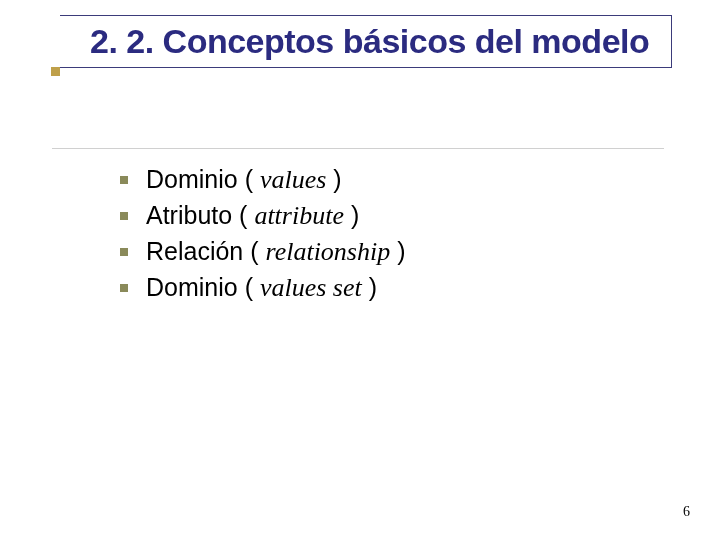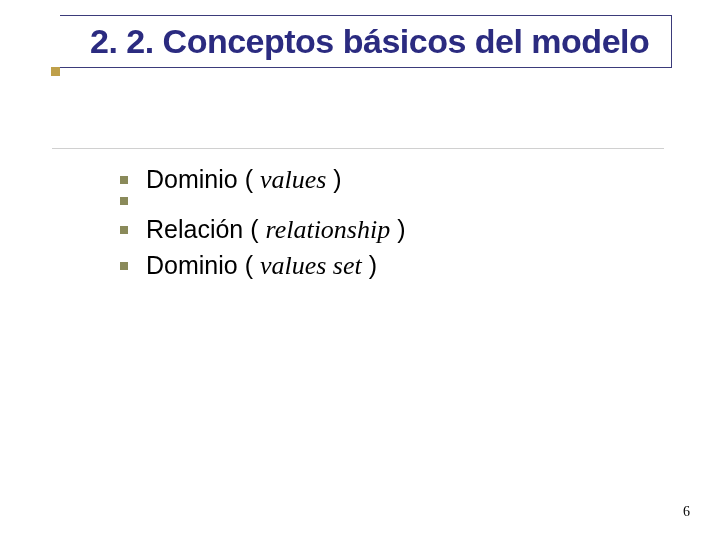--- a/index.html
+++ b/index.html
@@ -99,20 +99,23 @@
 
 <ul class="list">
   <li>
     <span class="bullet"></span>
     <span class="item-text">
       <span>Dominio</span> ( <span class="italic">values</span> )
     </span>
   </li>
   <li>
     <span class="bullet"></span>
+    <span class="item-text">
+      <span>Atributo</span> ( <span class="italic">attribute</span> )
+    </span>
   </li>
   <li>
     <span class="bullet"></span>
     <span class="item-text">
       <span>Relación</span> ( <span class="italic">relationship</span> )
     </span>
   </li>
   <li>
     <span class="bullet"></span>
     <span class="item-text">

